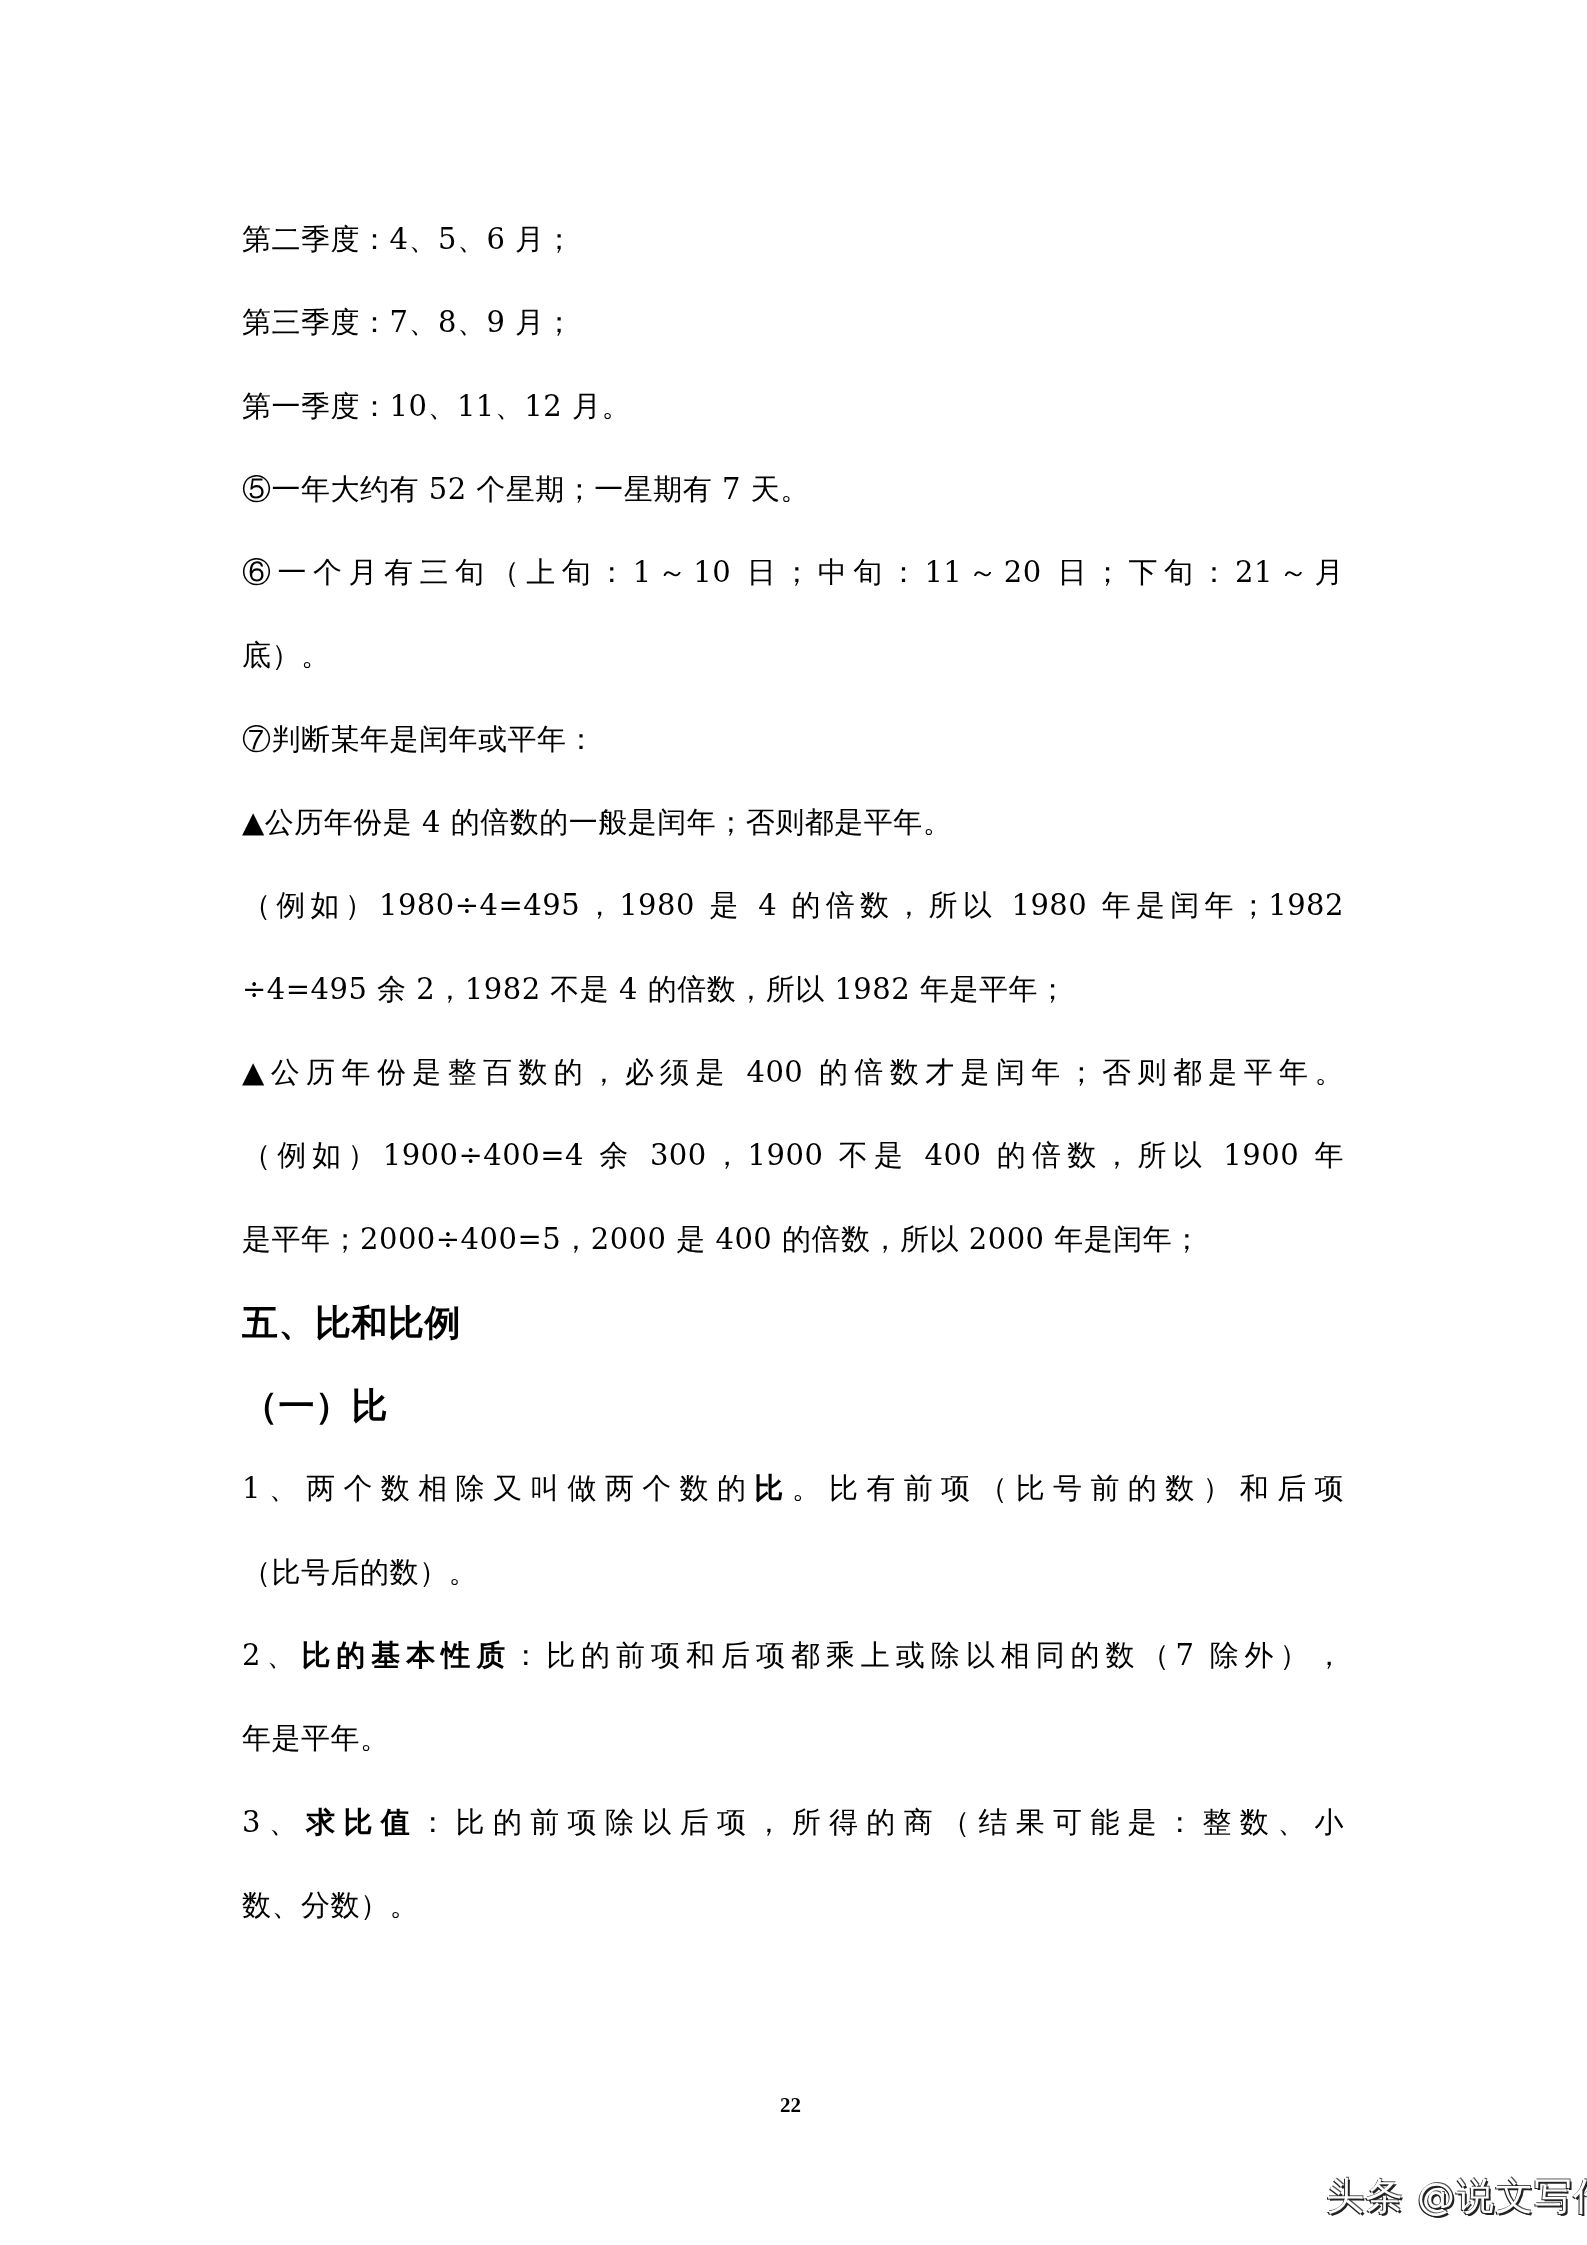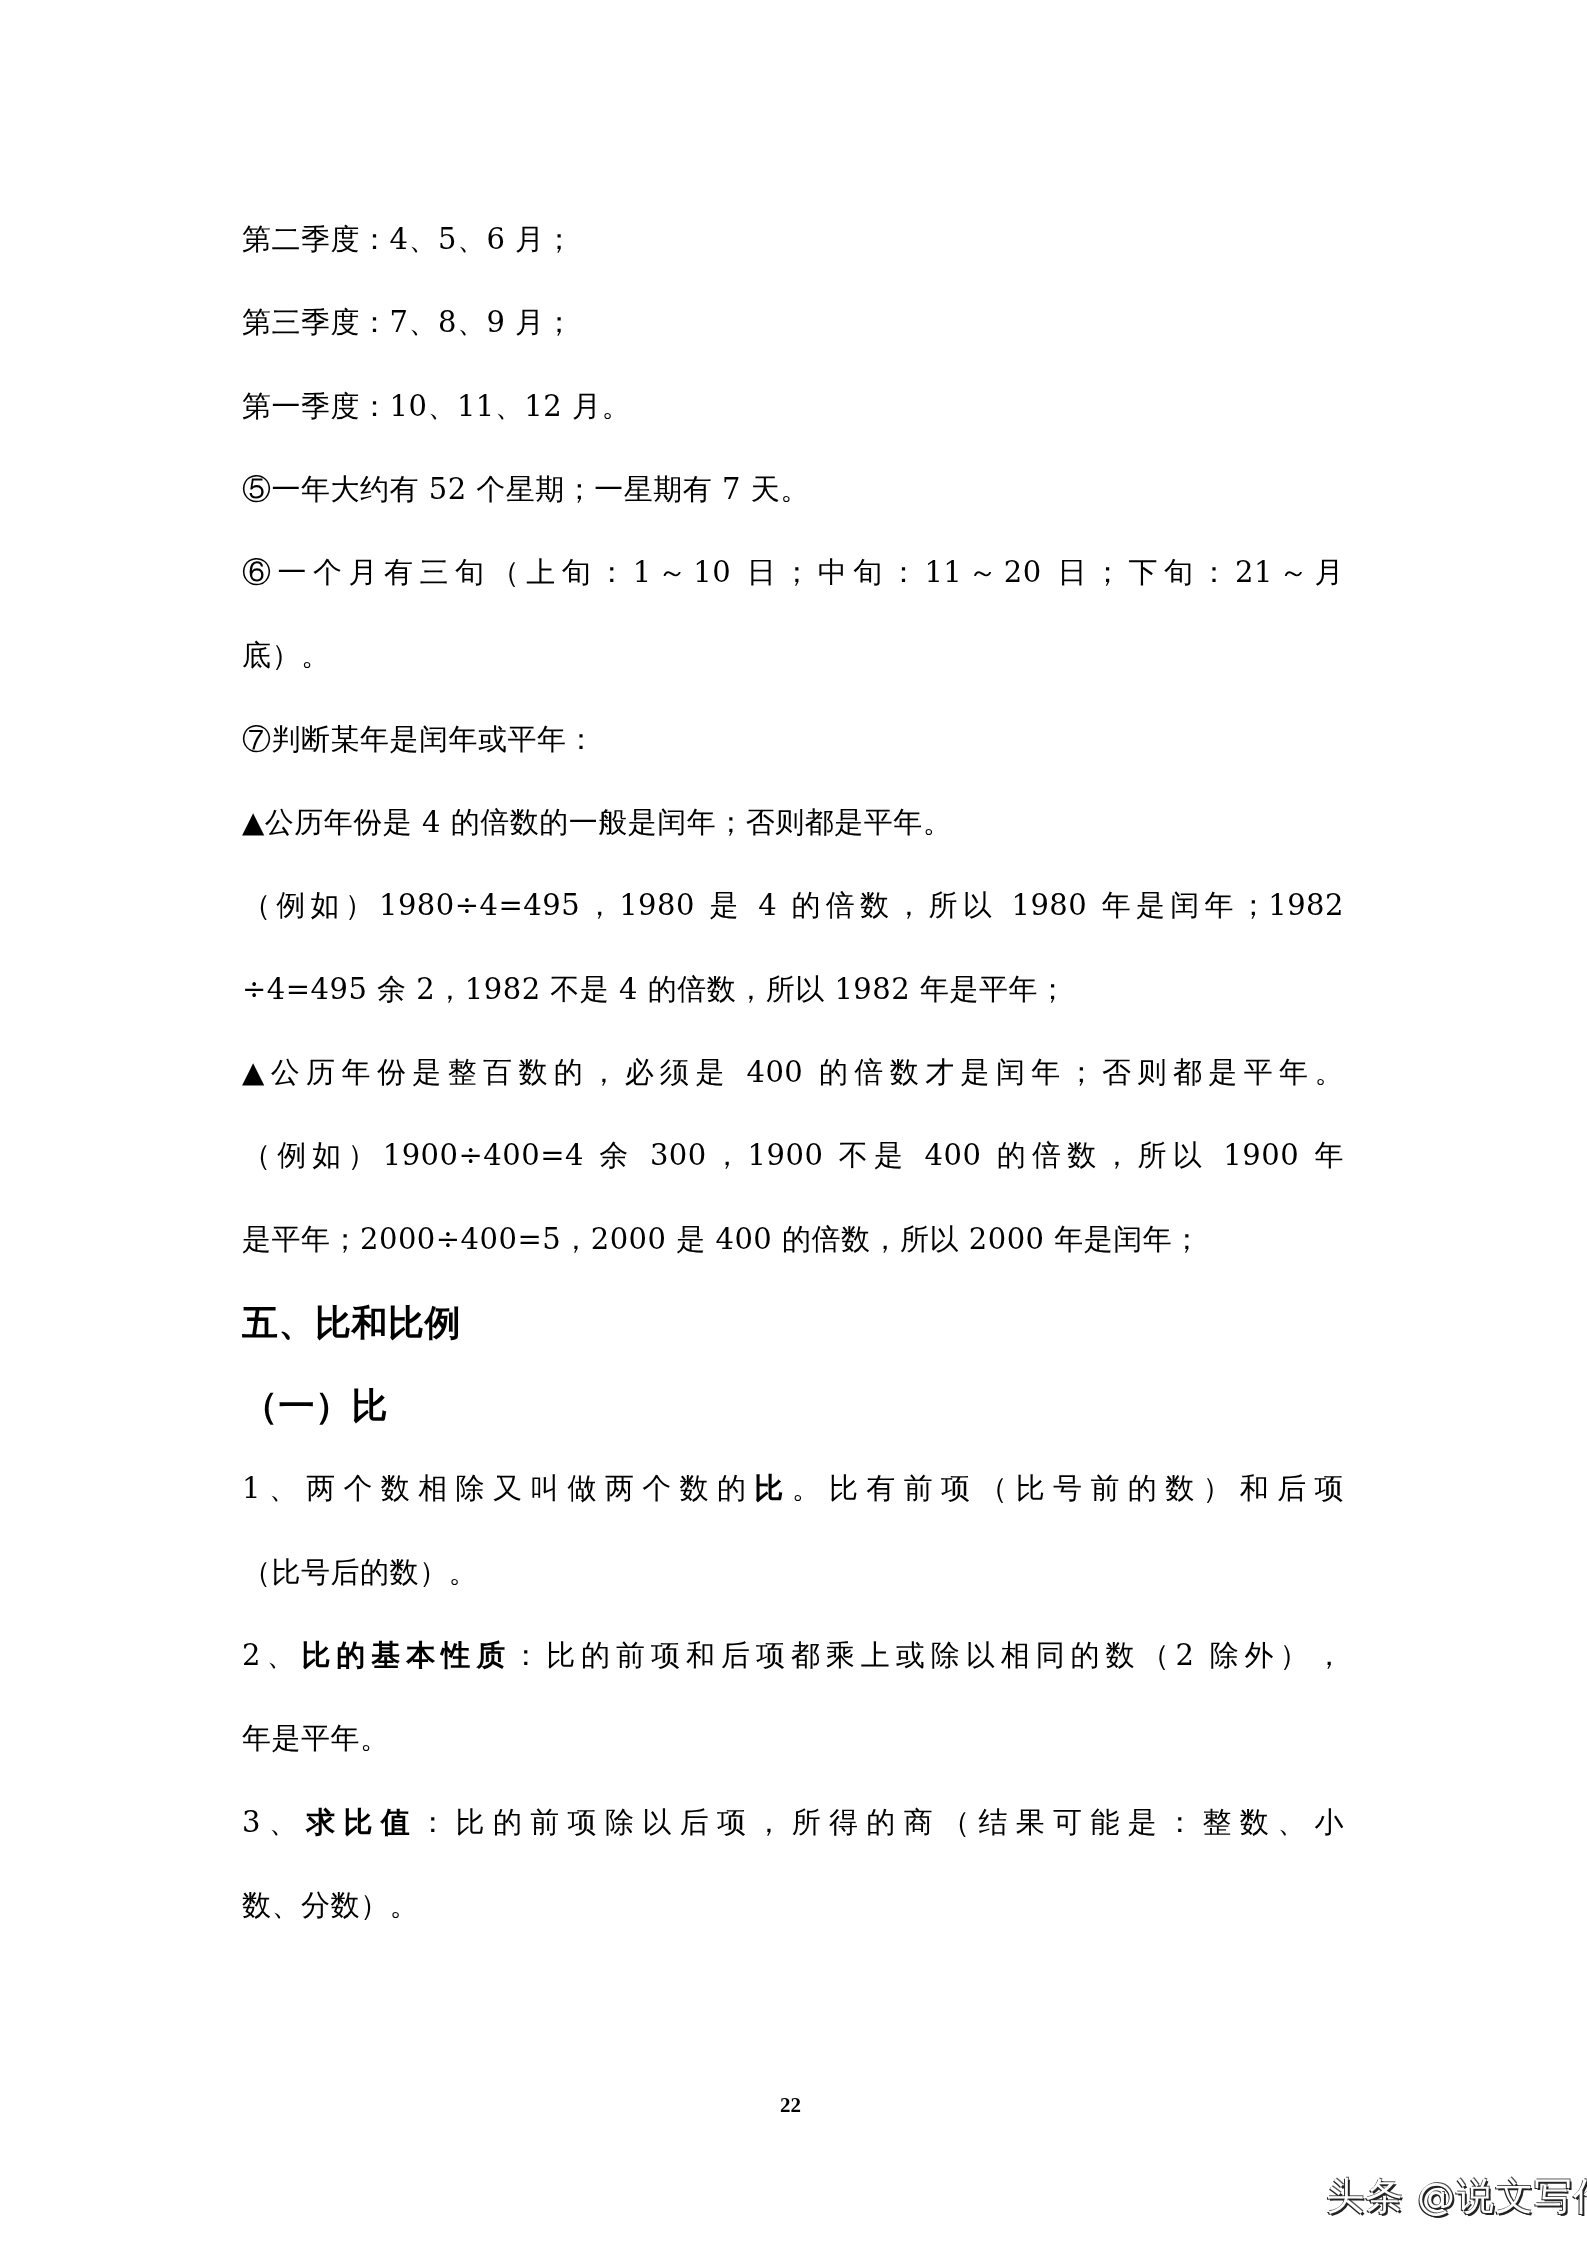--- a/index.html
+++ b/index.html
@@ -98,21 +98,21 @@
 
     <div class="line heading">五、比和比例</div>
     <div class="line heading">（一）比</div>
 
     <div class="line justify">
       <span>1、两个数相除又叫做两个数的</span><span class="b">比</span><span>。比有前项（比号前的数）和后项</span>
     </div>
     <div class="line">（比号后的数）。</div>
 
     <div class="line justify">
-      <span>2、</span><span class="b">比的基本性质</span><span>：比的前项和后项都乘上或除以相同的数（2 除外），</span>
+      <span>2、</span><span class="b">比的基本性质</span><span>：比的前项和后项都乘上或除以相同的数（7 除外），</span>
     </div>
     <div class="line">年是平年。</div>
 
     <div class="line justify">
       <span>3、</span><span class="b">求比值</span><span>：比的前项除以后项，所得的商（结果可能是：整数、小</span>
     </div>
     <div class="line">数、分数）。</div>
 
   </div>
 

